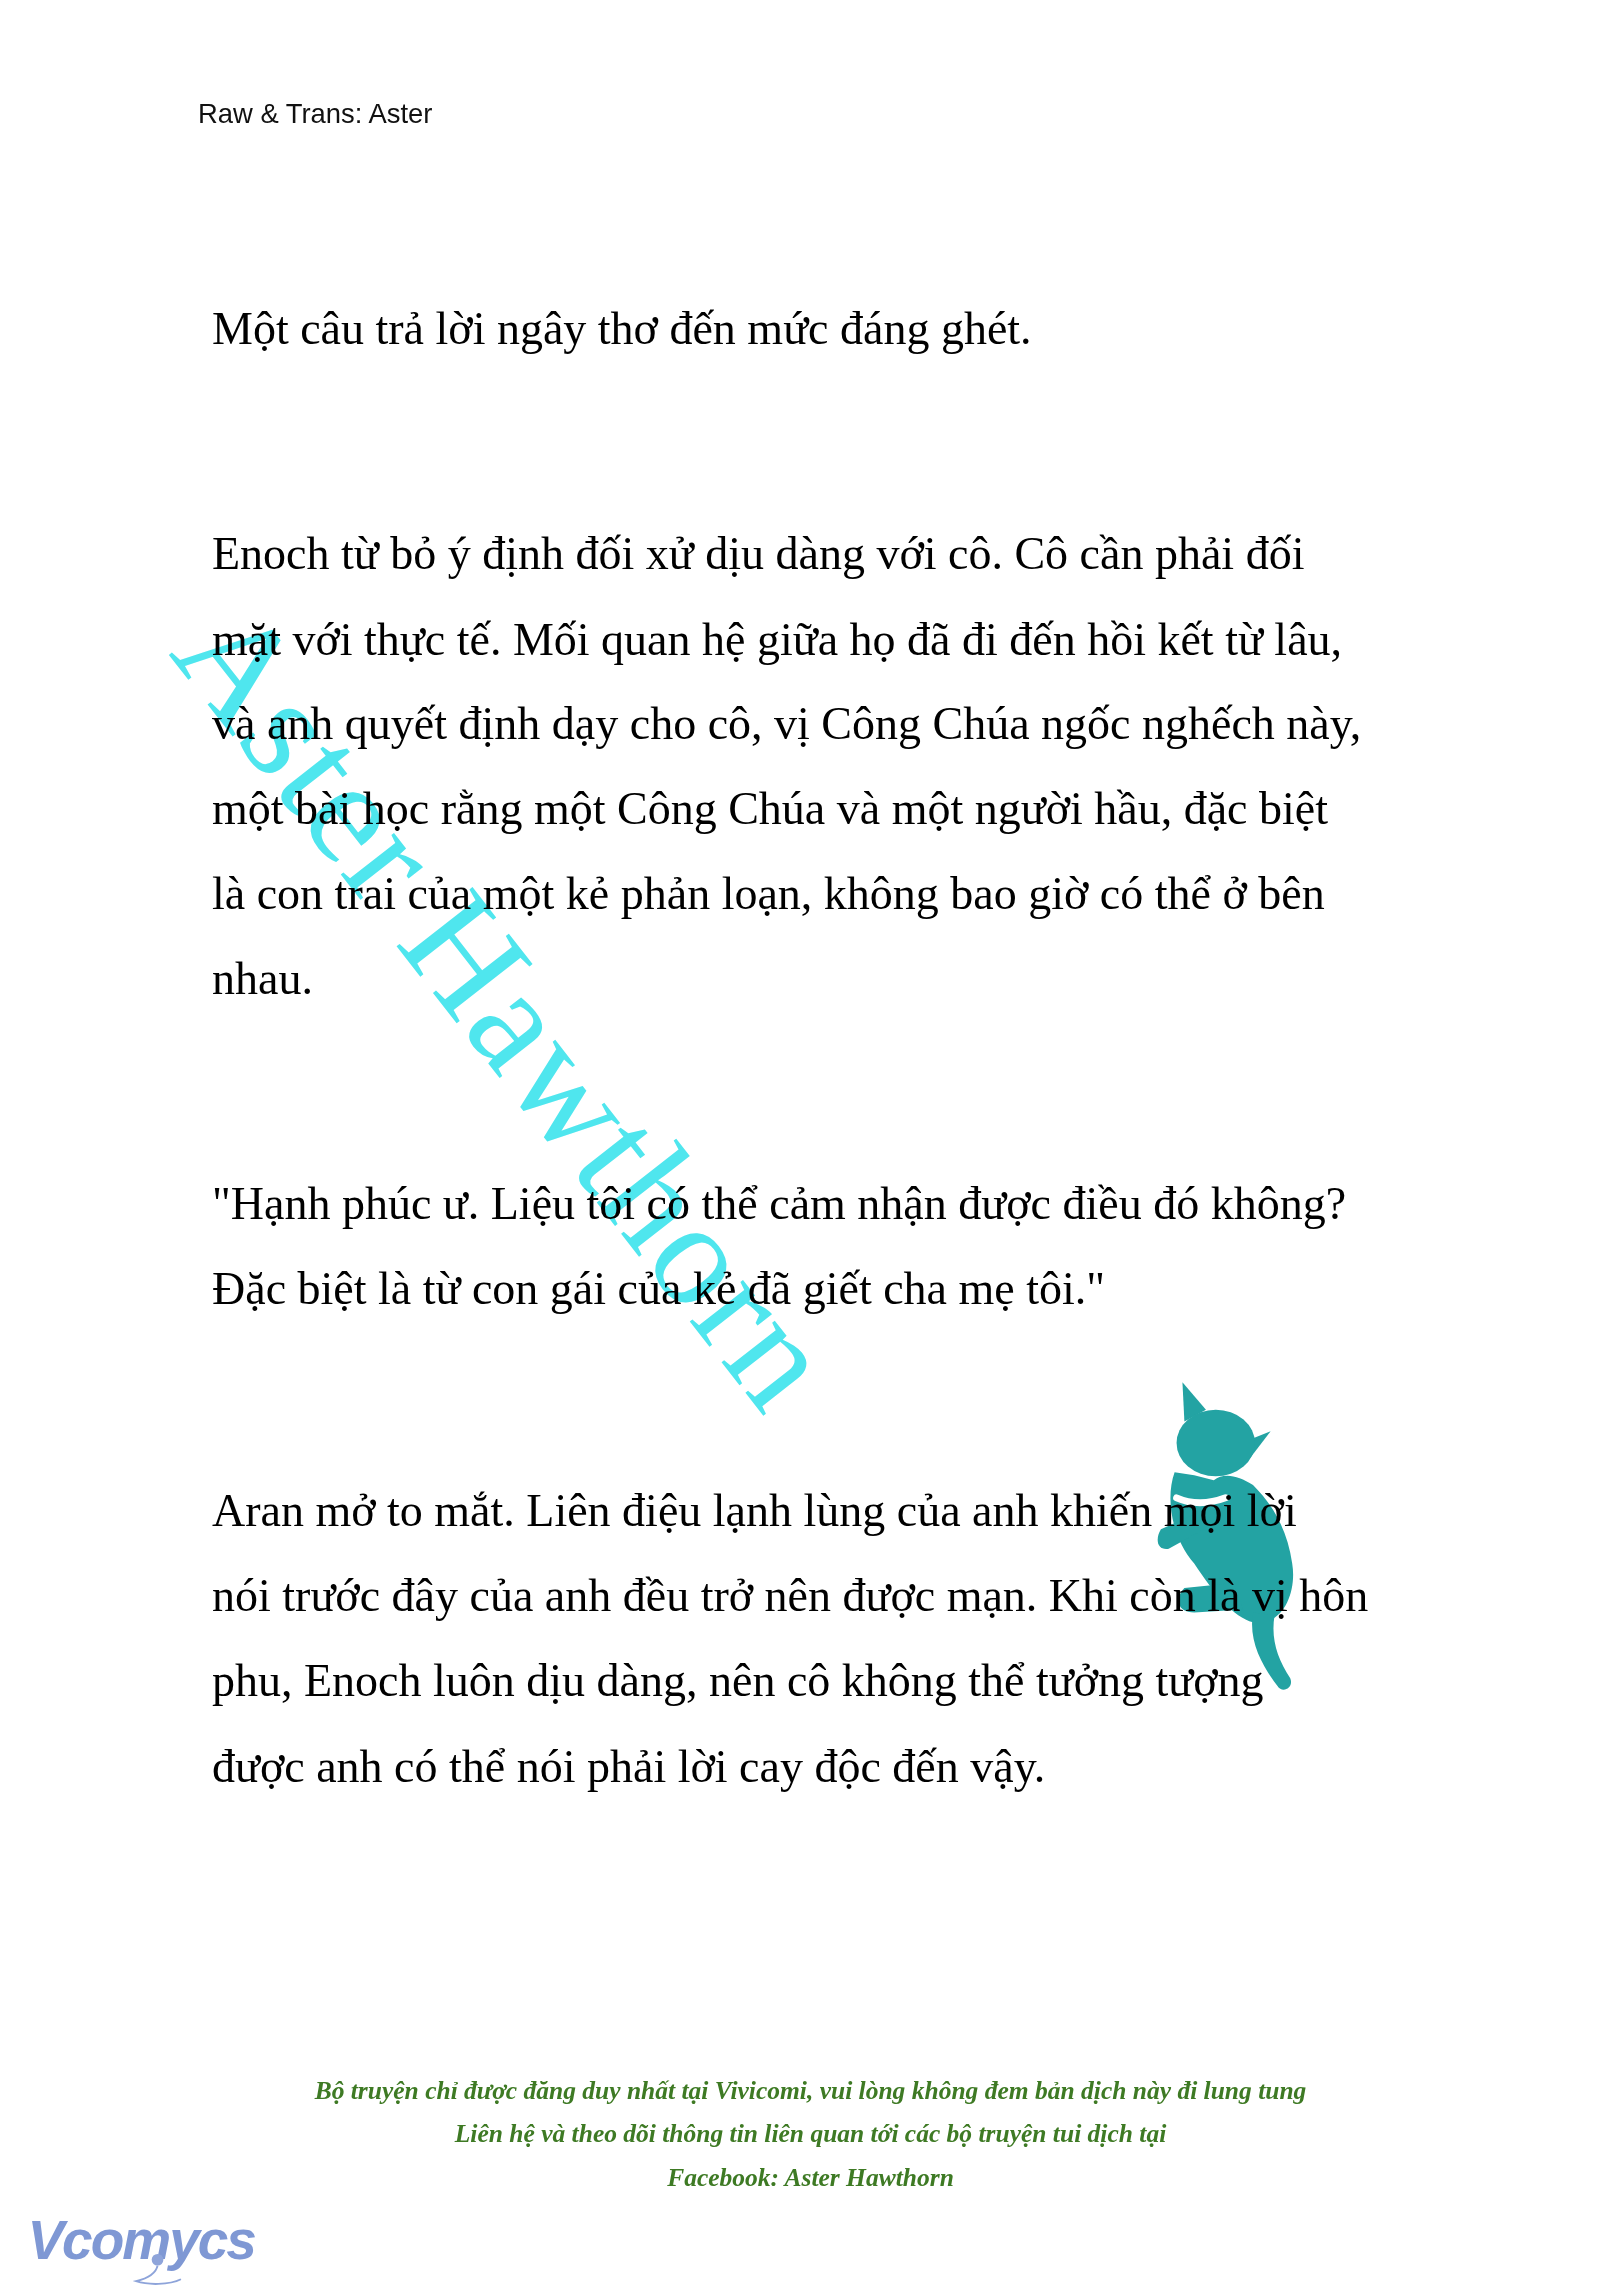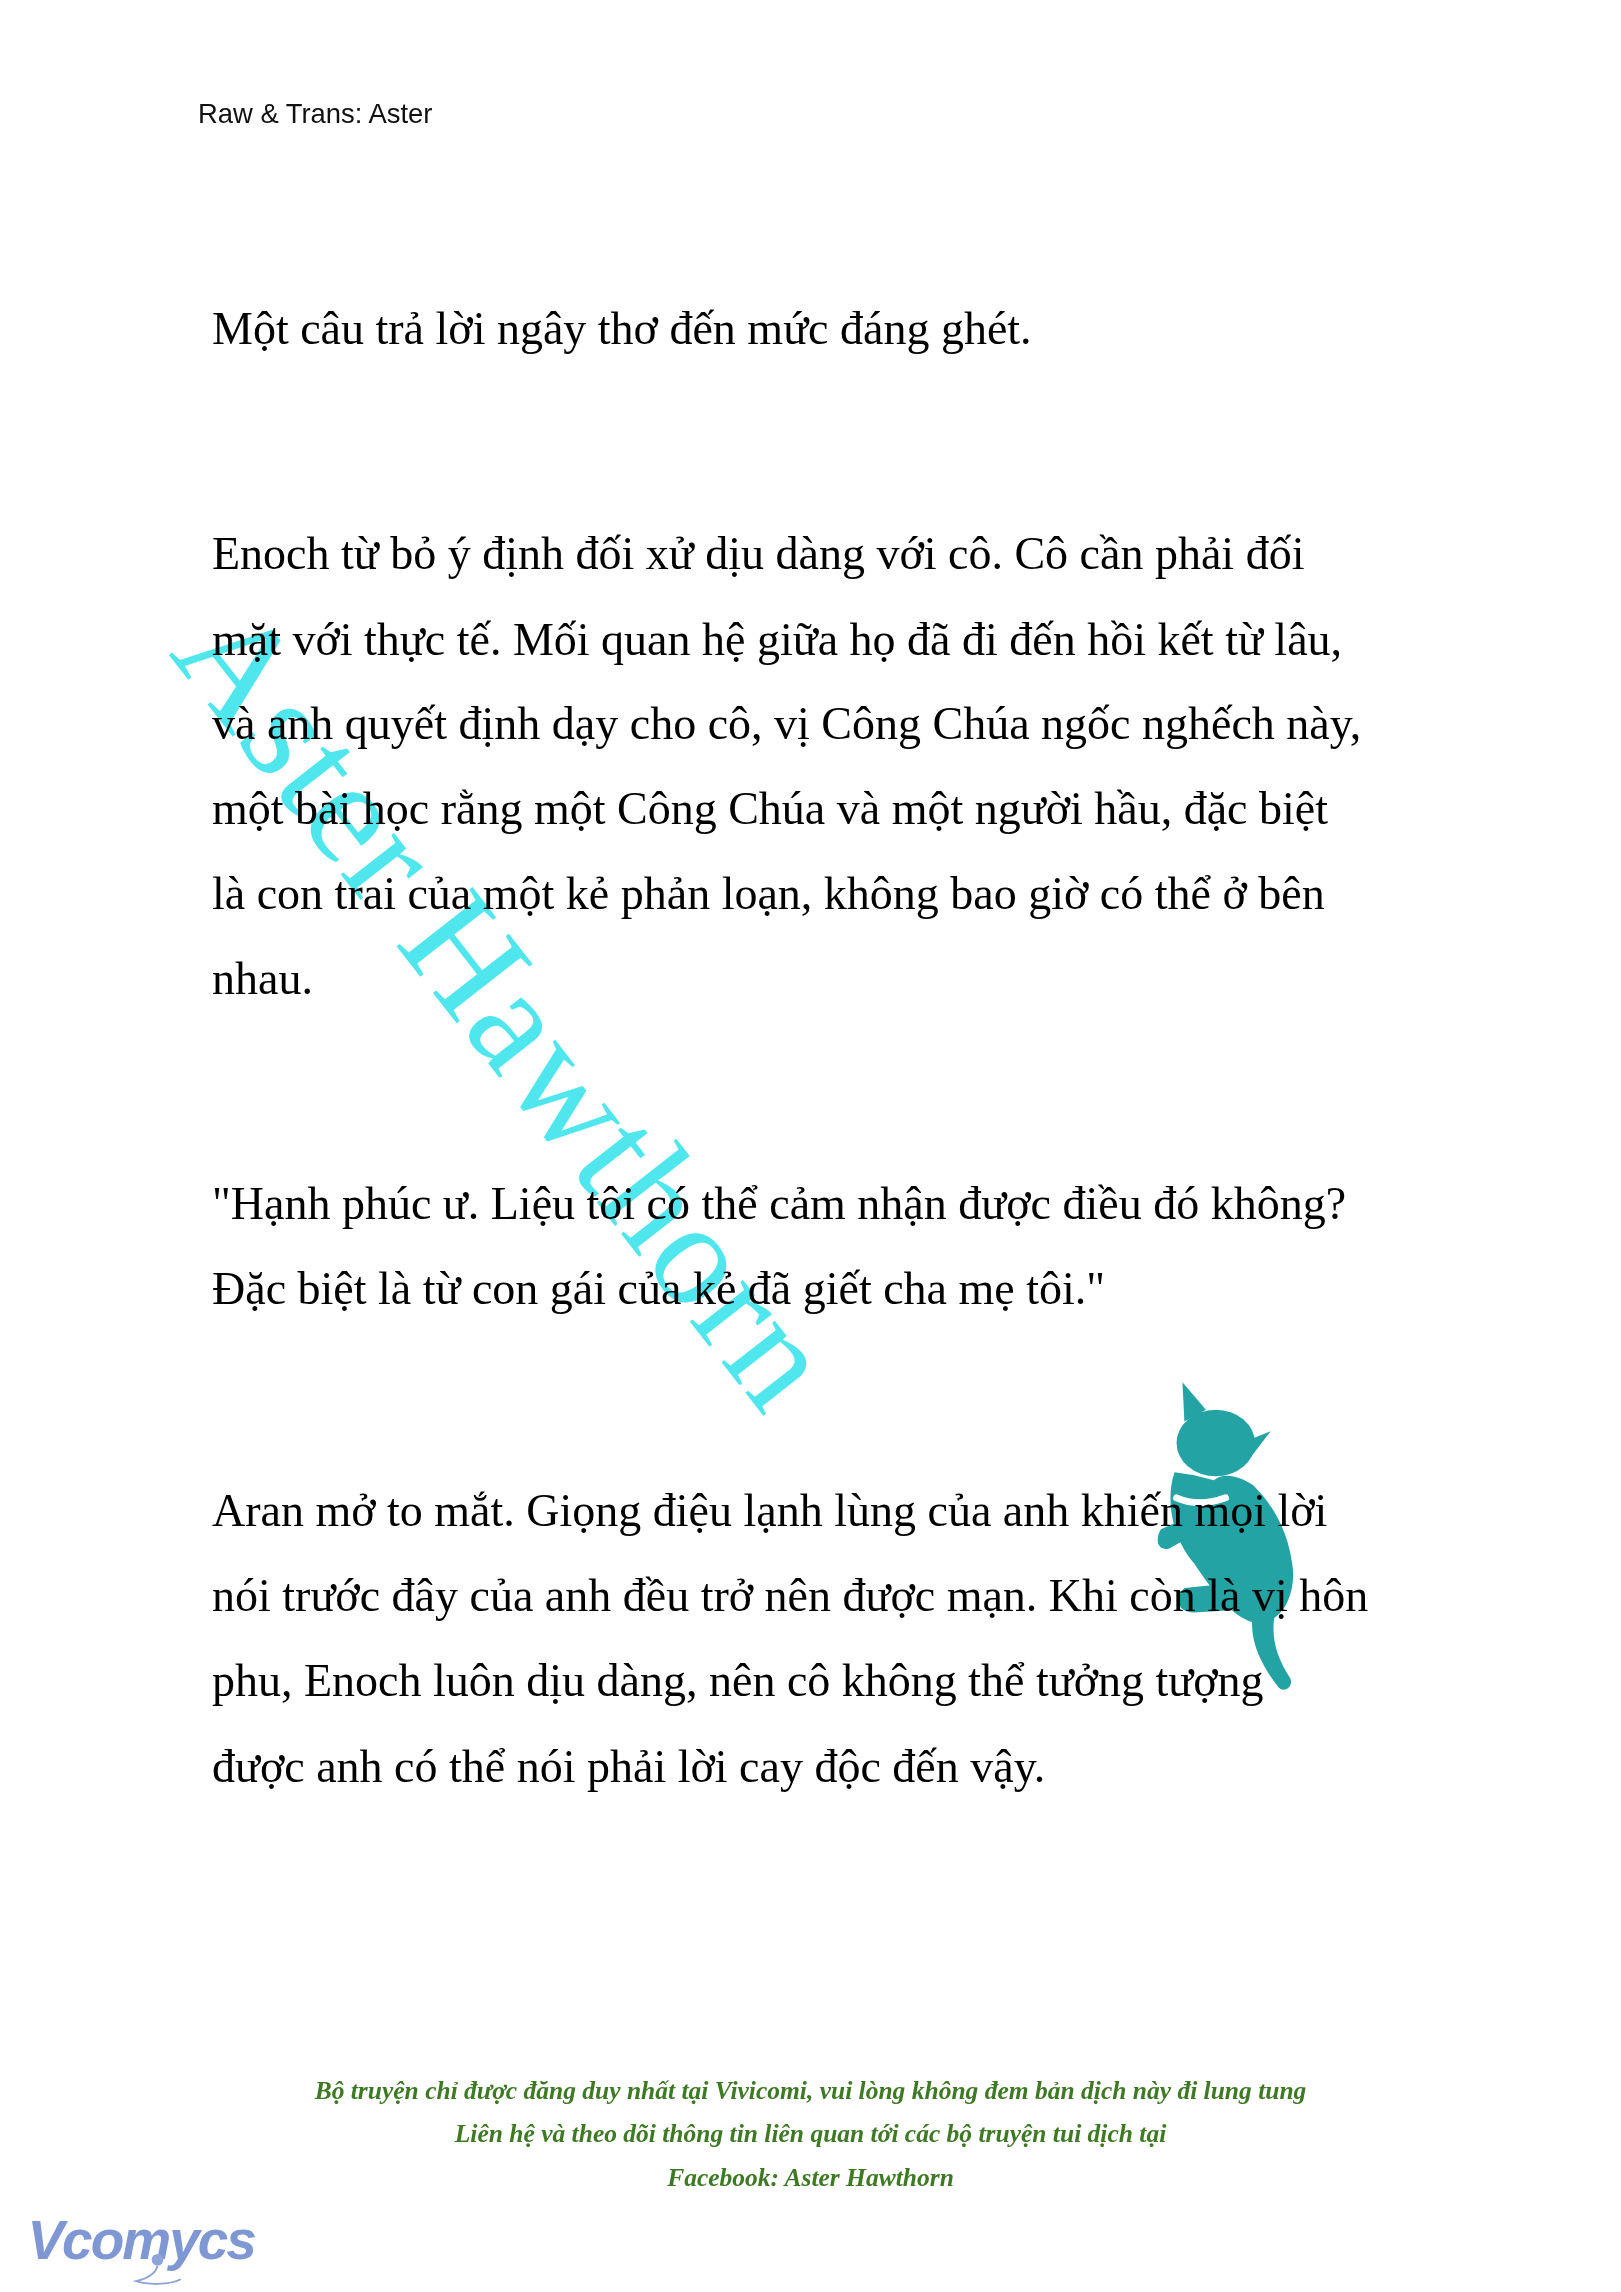--- a/index.html
+++ b/index.html
@@ -47,21 +47,21 @@
   <div class="line" style="top:531px">Enoch từ bỏ ý định đối xử dịu dàng với cô. Cô cần phải đối</div>
   <div class="line" style="top:617px">mặt với thực tế. Mối quan hệ giữa họ đã đi đến hồi kết từ lâu,</div>
   <div class="line" style="top:701px">và anh quyết định dạy cho cô, vị Công Chúa ngốc nghếch này,</div>
   <div class="line" style="top:786px">một bài học rằng một Công Chúa và một người hầu, đặc biệt</div>
   <div class="line" style="top:871px">là con trai của một kẻ phản loạn, không bao giờ có thể ở bên</div>
   <div class="line" style="top:956px">nhau.</div>
 
   <div class="line" style="top:1181px">"Hạnh phúc ư. Liệu tôi có thể cảm nhận được điều đó không?</div>
   <div class="line" style="top:1266px">Đặc biệt là từ con gái của kẻ đã giết cha mẹ tôi."</div>
 
-  <div class="line" style="top:1488px">Aran mở to mắt. Giọng điệu lạnh lùng của anh khiến mọi lời</div>
+  <div class="line" style="top:1488px">Aran mở to mắt. Liên điệu lạnh lùng của anh khiến mọi lời</div>
   <div class="line" style="top:1573px">nói trước đây của anh đều trở nên được mạn. Khi còn là vị hôn</div>
   <div class="line" style="top:1658px">phu, Enoch luôn dịu dàng, nên cô không thể tưởng tượng</div>
   <div class="line" style="top:1744px">được anh có thể nói phải lời cay độc đến vậy.</div>
 
   <div class="watermark">Aster Hawthorn</div>
 
   <svg class="cat" viewBox="0 0 150 320">
     <g fill="#23a3a3">
 
       <path d="M30 40 L28 0 L52 28 Z"></path>

